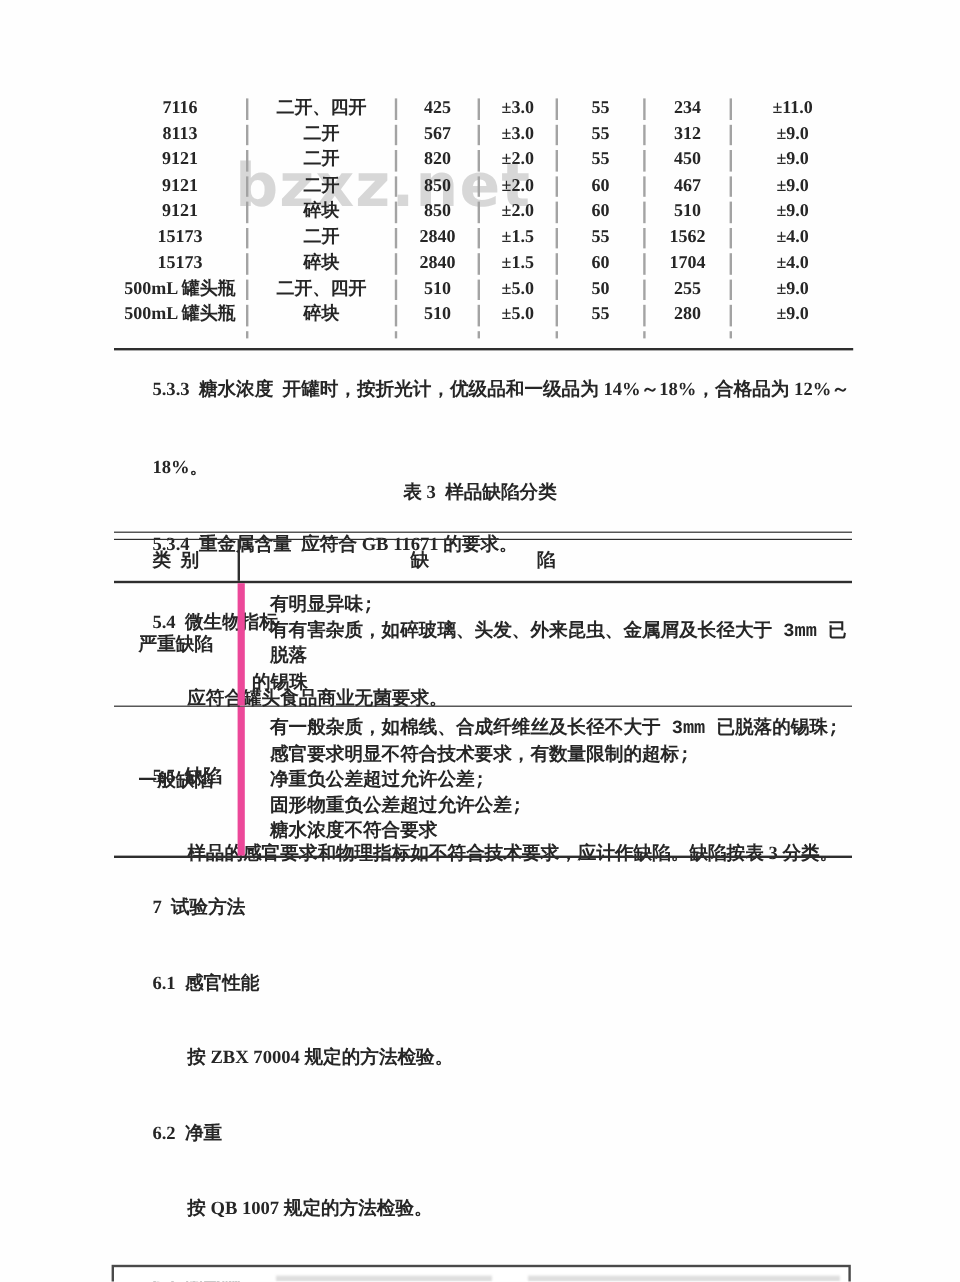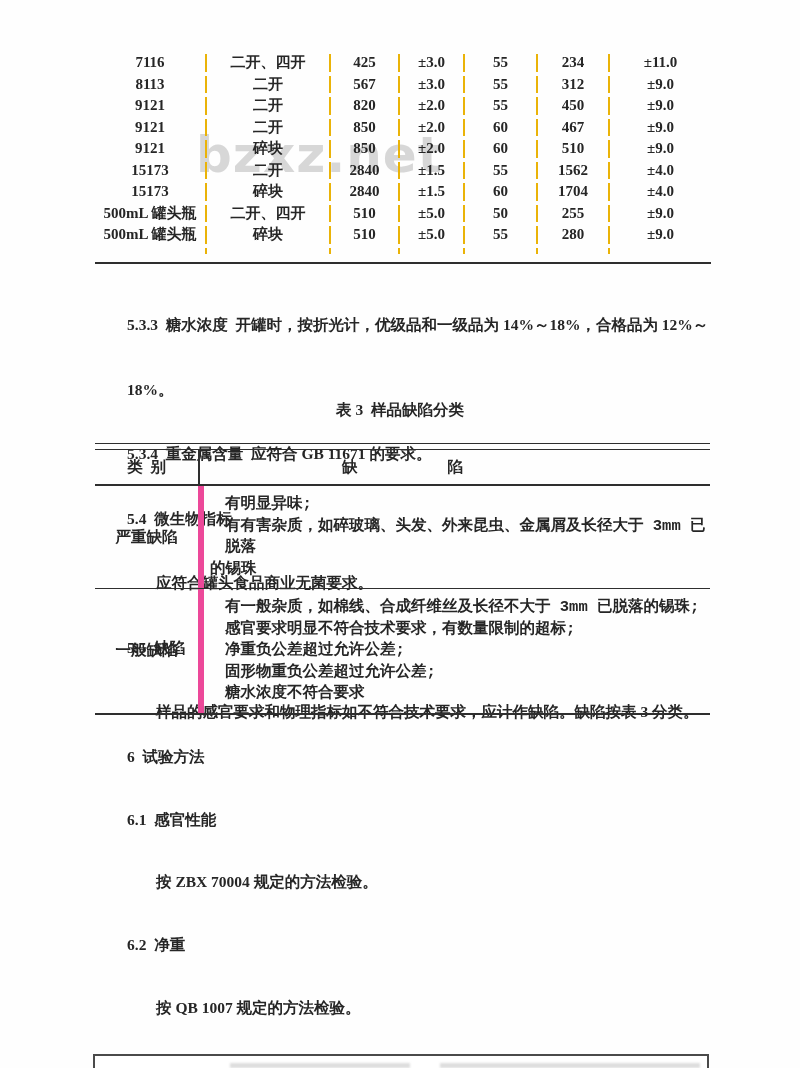--- a/index.html
+++ b/index.html
@@ -20,25 +20,26 @@
   }
   
   #table1{
     left:95px;top:54px;width:616px;z-index:1;
     border-bottom:2.5px solid #2e2e2e;padding-bottom:8px;
   }
   .t1-grid{
     display:grid;
     grid-template-columns:110px 124px 69px 65px 73px 72px 103px;
     row-gap:4px;
+    margin-top:28px;
   }
   .t1-cell{
     text-align:center;font-size:15px;line-height:17.5px;white-space:nowrap;
   }
-  .bl{border-left:2px solid #eab308;}
+  .bl{border-left:2px solid #a3a3a3;}
   .stub{height:6px;}
   
   .textblock{font-size:15.5px;z-index:1;white-space:pre-wrap;margin-left:32px;}
   #sec5{left:95px;top:271px;width:625px;line-height:21.5px;}
   #sec6{left:95px;top:705px;width:640px;line-height:20.9px;}
   .ind{padding-left:29px;}
   
   #t3title{left:0;top:400px;width:800px;text-align:center;font-size:15.5px;z-index:1;white-space:pre-wrap;}
   #table3{
     left:95px;top:443px;width:615px;z-index:1;font-size:15.5px;
@@ -192,21 +193,21 @@
         <div class="t3-line">感官要求明显不符合技术要求，有数量限制的超标;</div>
         <div class="t3-line">净重负公差超过允许公差;</div>
         <div class="t3-line">固形物重负公差超过允许公差;</div>
         <div class="t3-line">糖水浓度不符合要求</div>
       </div>
     </div>
   </div>
 </div>
 
 <div id="sec6" class="abs textblock">
-  <div>6  试验方法</div>
+  <div>7  试验方法</div>
   <div>6.1  感官性能</div>
   <div class="ind">按 ZBX 70004 规定的方法检验。</div>
   <div>6.2  净重</div>
   <div class="ind">按 QB 1007 规定的方法检验。</div>
   <div>6.3  固形物</div>
   
   
   
   
   

